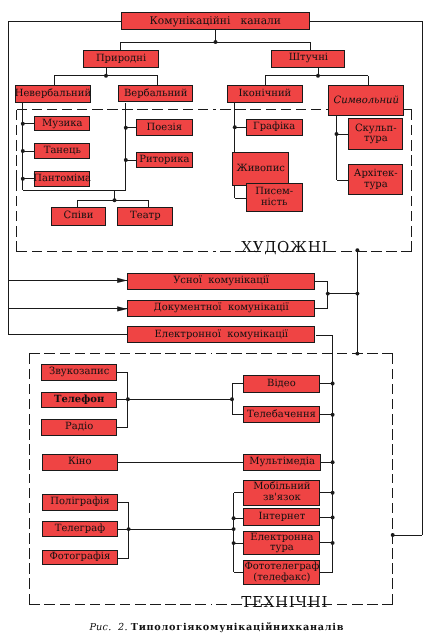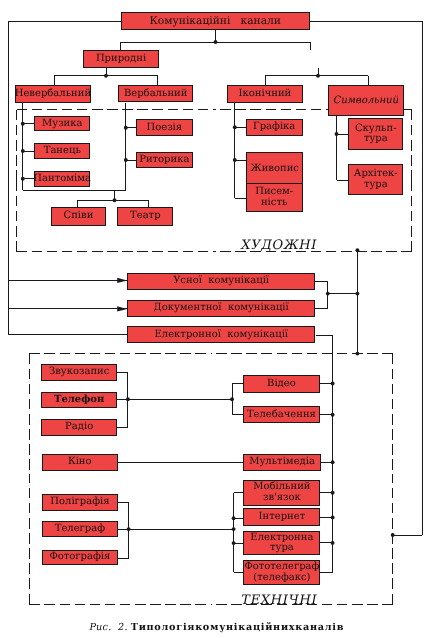--- a/index.html
+++ b/index.html
@@ -4,21 +4,21 @@
 <style>
   html,body{margin:0;padding:0;background:#ffffff;}
   body{width:430px;height:638px;position:relative;overflow:hidden;
        font-family:"DejaVu Serif",serif;color:#111111;
        -webkit-font-smoothing:antialiased;text-rendering:geometricPrecision;}
   #stage{position:absolute;left:0;top:0;width:430px;height:638px;}
   svg.lines{position:absolute;left:0;top:0;width:430px;height:638px;}
   .node{position:absolute;box-sizing:border-box;border:1px solid #1a1a1a;background:#ef4444;
         display:flex;align-items:center;justify-content:center;text-align:center;
         font-size:10px;line-height:1.04;white-space:pre-wrap;}
-  .zlabel{position:absolute;font-style:italic;font-size:13px;letter-spacing:.7px;
+  .zlabel{position:absolute;font-size:15px;letter-spacing:.7px;
           white-space:nowrap;}
   .caption{position:absolute;font-size:9.7px;white-space:pre;}
   .caption .fig{font-style:italic;letter-spacing:0.2px;}
   .caption .ttl{font-weight:bold;letter-spacing:0.71px;}
 </style>
 </head>
 <body>
 
 <div id="stage">
 
@@ -158,34 +158,35 @@
   </g>
 
   <g fill="#1a1a1a" shape-rendering="geometricPrecision">
     <path d="M127.2 280.4 L117.2 277.7 L117.2 283.1 Z"></path>
     <path d="M127.2 308.9 L117.2 306.2 L117.2 311.6 Z"></path>
   </g>
 </svg>
 
 <div class="node" style="left:121px;top:12px;width:188.5px;height:18px;font-size:10.7px;"><span>Комунікаційні   канали</span></div>
 <div class="node" style="left:83px;top:49.5px;width:76px;height:18.4px;font-size:10px;"><span>Природні</span></div>
+<div class="node" style="left:271.3px;top:49.5px;width:74.1px;height:18.1px;font-size:10px;"><span>Штучні</span></div>
 <div class="node" style="left:15.1px;top:85.3px;width:75.6px;height:17.6px;"><span>Невербальний</span></div>
 <div class="node" style="left:118.1px;top:85.3px;width:75.2px;height:17.1px;"><span>Вербальний</span></div>
 <div class="node" style="left:226.5px;top:85.3px;width:76.8px;height:17.3px;"><span>Іконічний</span></div>
 <div class="node" style="left:328.1px;top:85.3px;width:76.3px;height:31px;font-style:italic;"><span>Символьний</span></div>
 
 <div class="node" style="left:34.4px;top:116.3px;width:55.8px;height:15.1px;"><span>Музика</span></div>
 <div class="node" style="left:34.4px;top:143.3px;width:55.8px;height:15.5px;"><span>Танець</span></div>
 <div class="node" style="left:34px;top:170.9px;width:56.2px;height:15.8px;"><span>Пантоміма</span></div>
 <div class="node" style="left:50.5px;top:207.2px;width:55.8px;height:18.5px;"><span>Співи</span></div>
 <div class="node" style="left:117.4px;top:207.2px;width:55.8px;height:18.5px;"><span>Театр</span></div>
 <div class="node" style="left:135.8px;top:119.3px;width:57px;height:17px;"><span>Поезія</span></div>
 <div class="node" style="left:135.8px;top:151.9px;width:57px;height:16.2px;"><span>Риторика</span></div>
 <div class="node" style="left:245.5px;top:118.8px;width:57.4px;height:17.2px;"><span>Графіка</span></div>
-<div class="node" style="left:246px;top:151.9px;width:57.4px;height:34px;"><span>Живопис</span></div>
+<div class="node" style="left:232px;top:151.9px;width:57.4px;height:34px;"><span>Живопис</span></div>
 <div class="node" style="left:245.5px;top:183.3px;width:57.4px;height:29px;"><span>Писем-
 ність</span></div>
 <div class="node" style="left:348.2px;top:118.4px;width:55.2px;height:31.4px;"><span>Скульп-
 тура</span></div>
 <div class="node" style="left:348.2px;top:164.1px;width:55.2px;height:31px;"><span>Архітек-
 тура</span></div>
 
 <div class="node" style="left:127px;top:272.9px;width:188.2px;height:17.5px;"><span>Усної  комунікації</span></div>
 <div class="node" style="left:127.1px;top:299.8px;width:188.1px;height:17.3px;"><span>Документної  комунікації</span></div>
 <div class="node" style="left:127.1px;top:326.4px;width:188.4px;height:16.8px;"><span>Електронної  комунікації</span></div>

